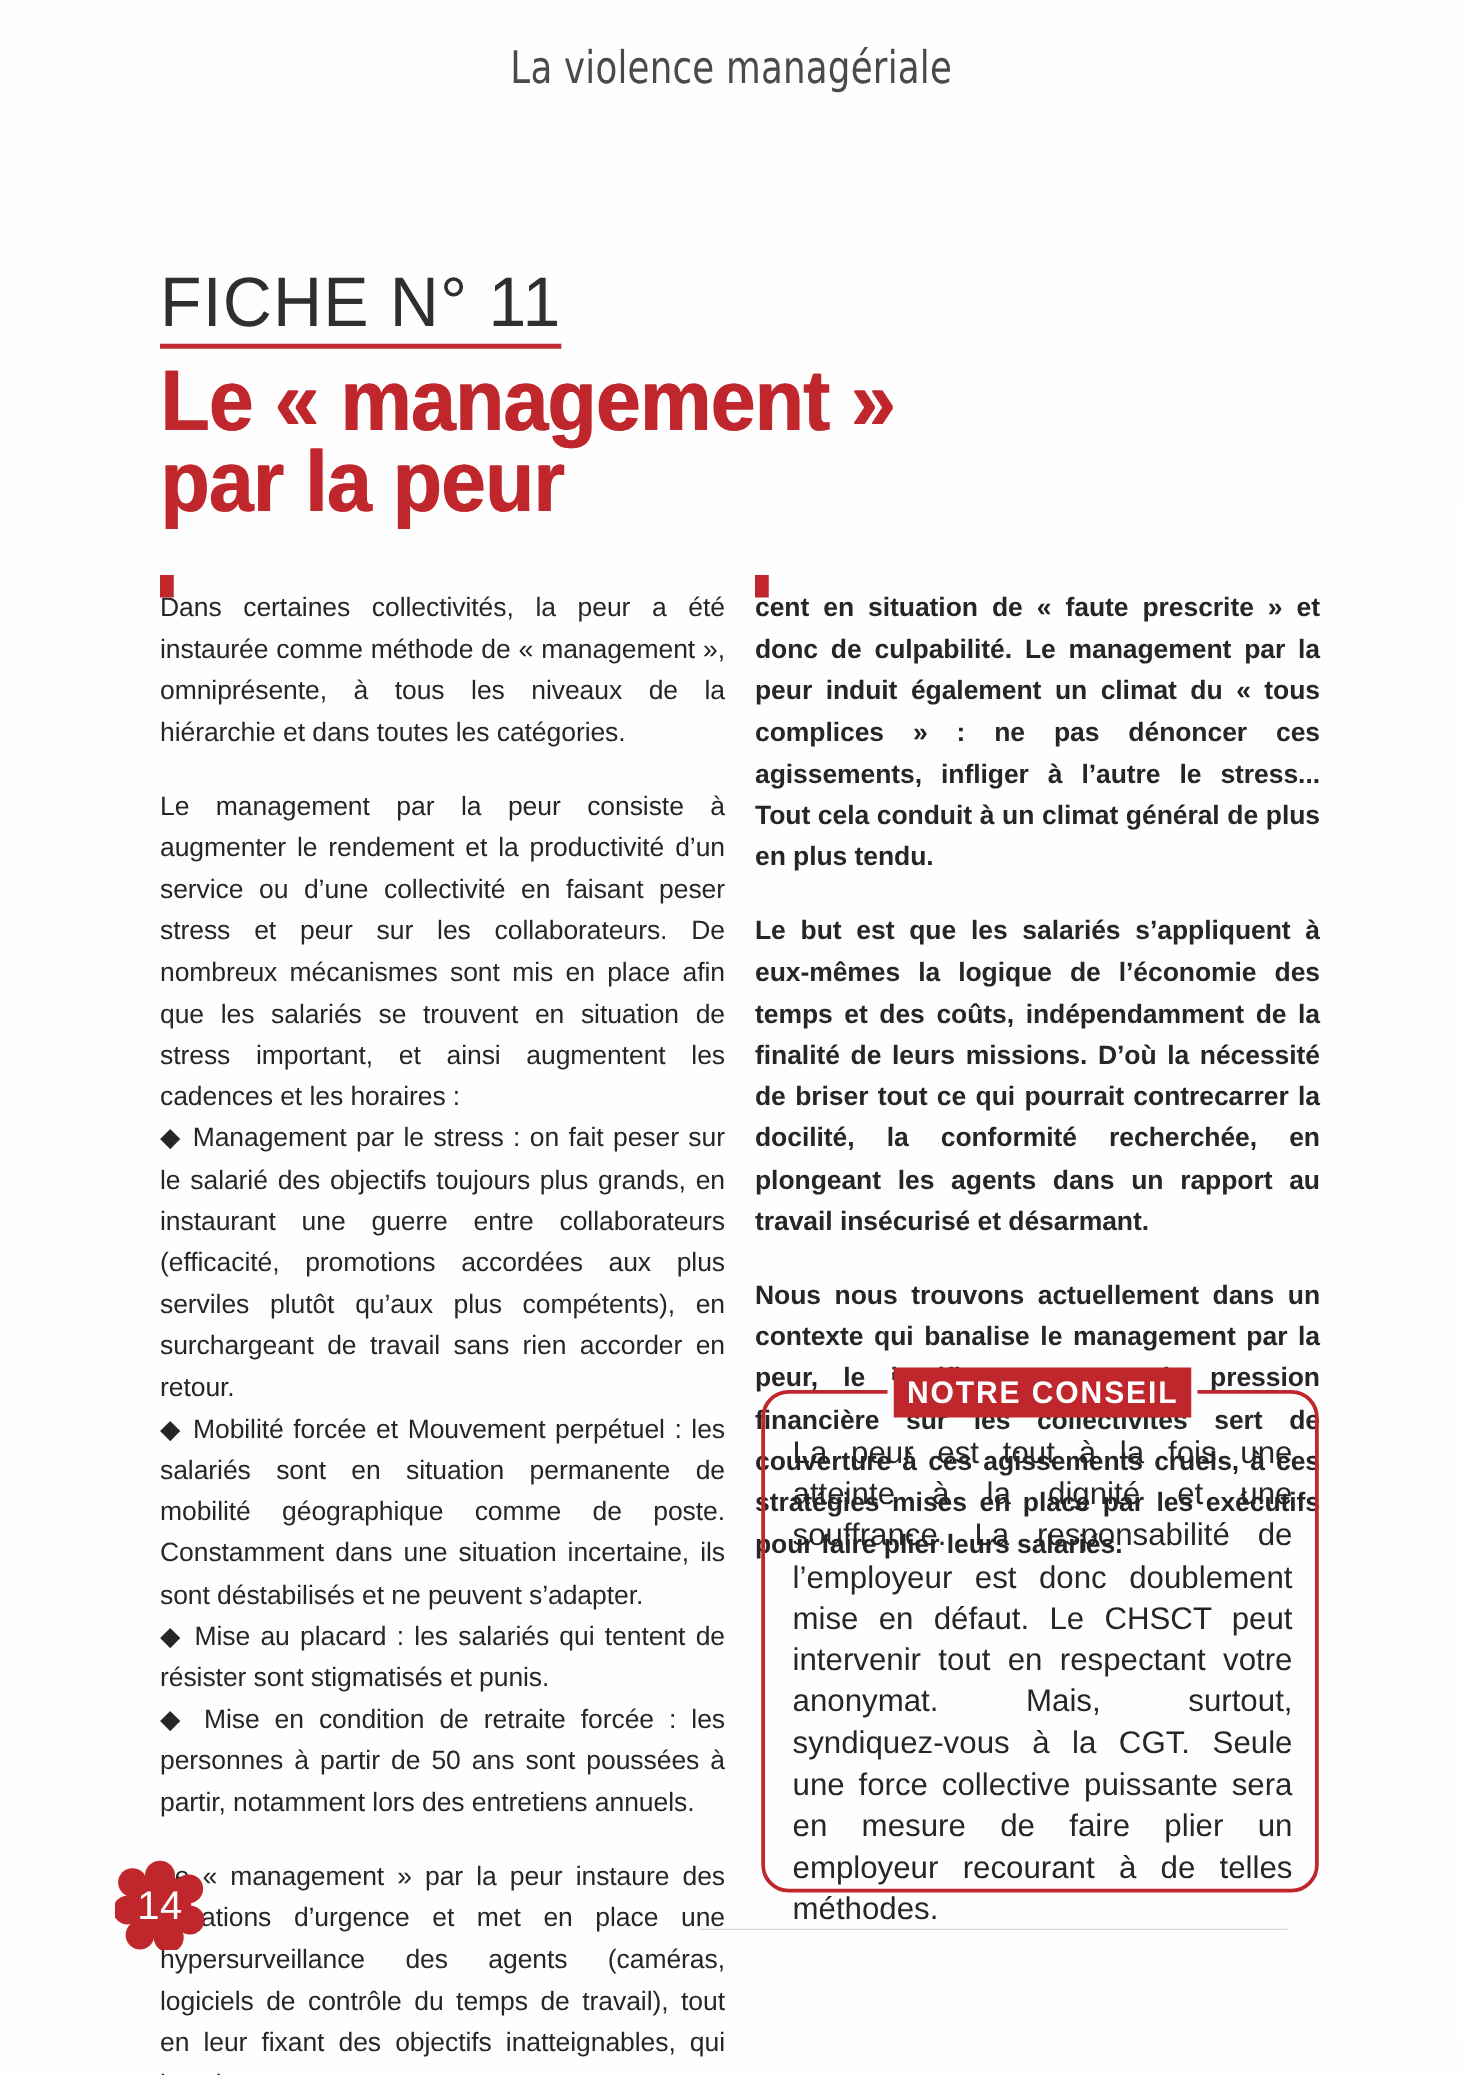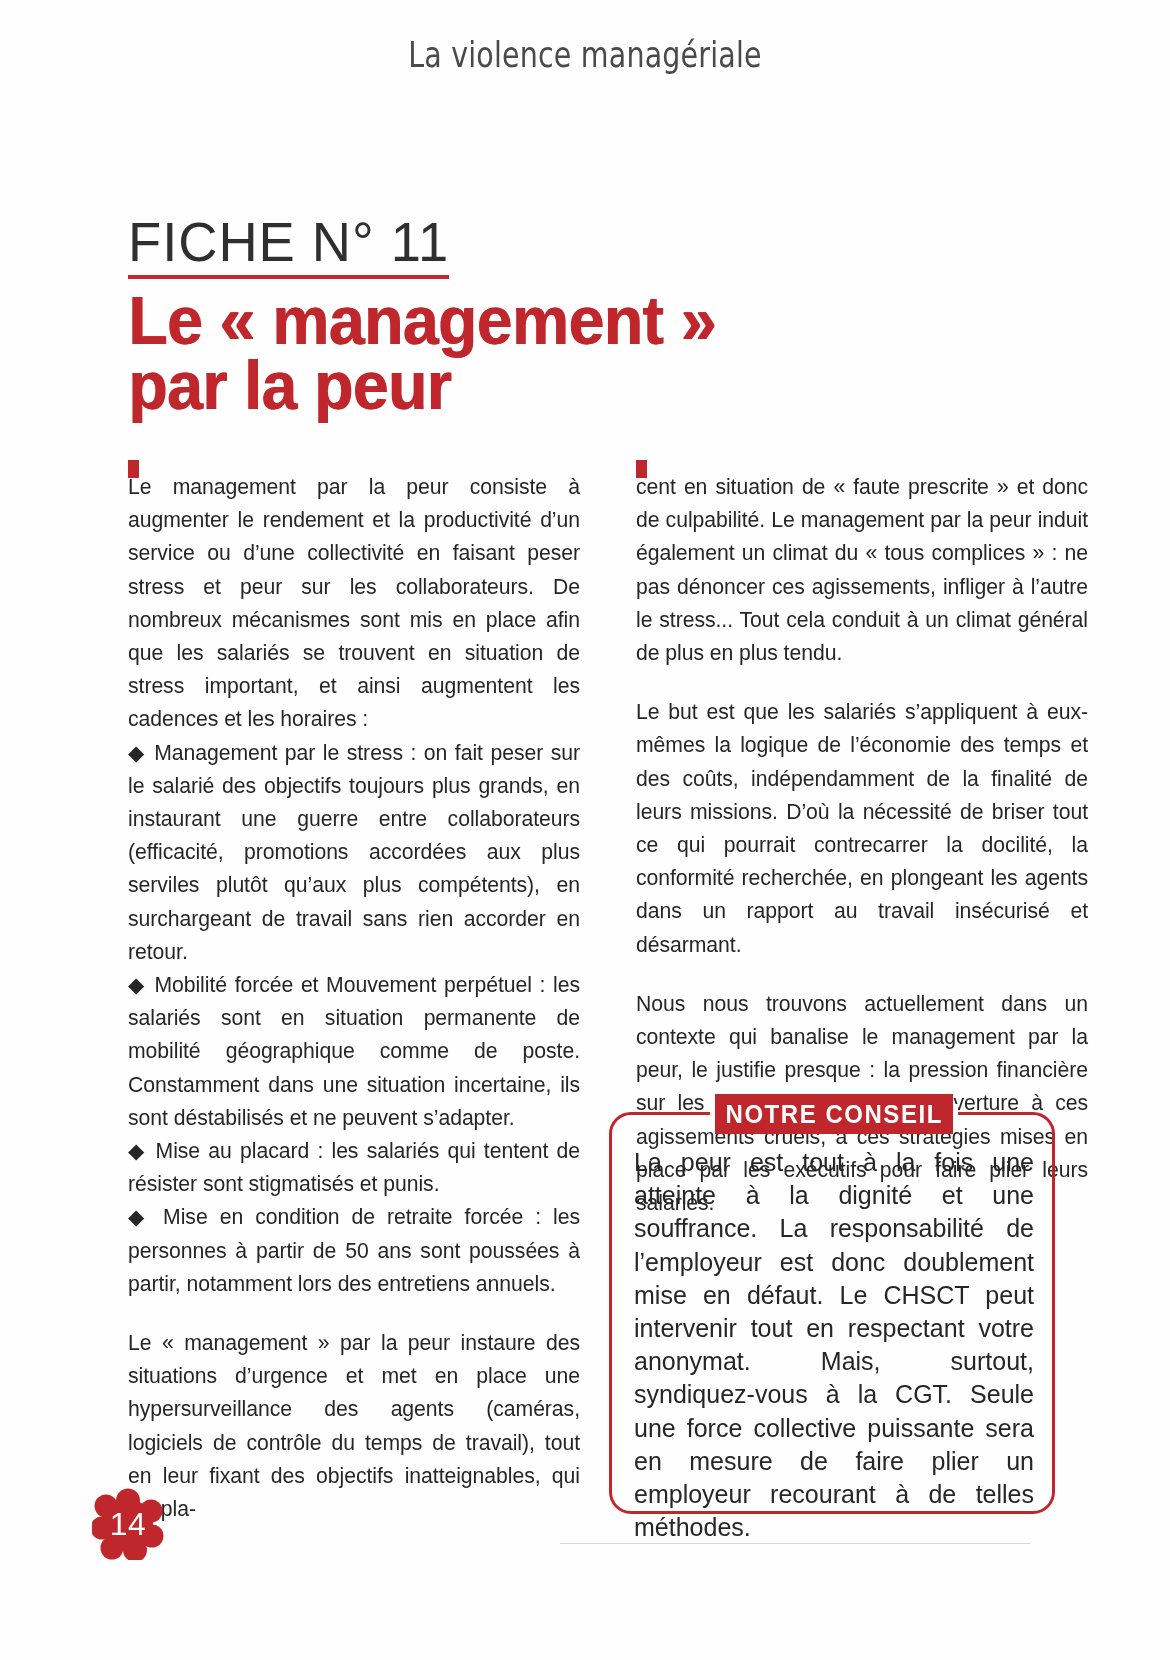--- a/index.html
+++ b/index.html
@@ -75,21 +75,21 @@
     position: absolute;
     top: 470px;
     width: 452px;
     font-size: 21.2px;
     line-height: 33.2px;
     text-align: justify;
     color: #262626;
     letter-spacing: -0.05px;
   }
   .col-left  { left: 128px; }
-  .col-right { left: 636px; }
+  .col-right { left: 604px; font-weight: bold; }
 
   .col-mark {
     position: absolute;
     top: -10px;
     left: 0;
     width: 11px;
     height: 18px;
     background: #c0272d;
   }
   .col-right .col-mark { left: 0; }
@@ -231,20 +231,21 @@
     <div class="fiche-label">FICHE N° 11</div>
     <div class="main-title">
       <span class="tline">Le « management »</span>
       <span class="tline">par la peur</span>
     </div>
   </div>
 
   <div class="col col-left">
     <span class="col-mark"></span>
 
+    <p class="para">Dans certaines collectivités, la peur a été instaurée comme méthode de « management », omniprésente, à tous les niveaux de la hiérarchie et dans toutes les catégories.</p>
     <p class="para tight">Le management par la peur consiste à augmenter le rendement et la productivité d’un service ou d’une collectivité en faisant peser stress et peur sur les collaborateurs. De nombreux mécanismes sont mis en place afin que les salariés se trouvent en situation de stress important, et ainsi augmentent les cadences et les horaires :</p>
 
     <p class="bullet-line"><span class="bl">◆</span> <span>Management par le stress : on fait peser sur le salarié des objectifs toujours plus grands, en instaurant une guerre entre collaborateurs (efficacité, promotions accordées aux plus serviles plutôt qu’aux plus compétents), en surchargeant de travail sans rien accorder en retour.</span></p>
     <p class="bullet-line"><span class="bl">◆</span> <span>Mobilité forcée et Mouvement perpétuel : les salariés sont en situation permanente de mobilité géographique comme de poste. Constamment dans une situation incertaine, ils sont déstabilisés et ne peuvent s’adapter.</span></p>
     <p class="bullet-line"><span class="bl">◆</span> <span>Mise au placard : les salariés qui tentent de résister sont stigmatisés et punis.</span></p>
     <p class="bullet-line" style="margin-bottom:26px"><span class="bl">◆</span> <span>Mise en condition de retraite forcée : les personnes à partir de 50 ans sont poussées à partir, notamment lors des entretiens annuels.</span></p>
 
     <p class="para tight">Le « management » par la peur instaure des situations d’urgence et met en place une hypersurveillance des agents (caméras, logiciels de contrôle du temps de travail), tout en leur fixant des objectifs inatteignables, qui les pla-</p>
   </div>
 

